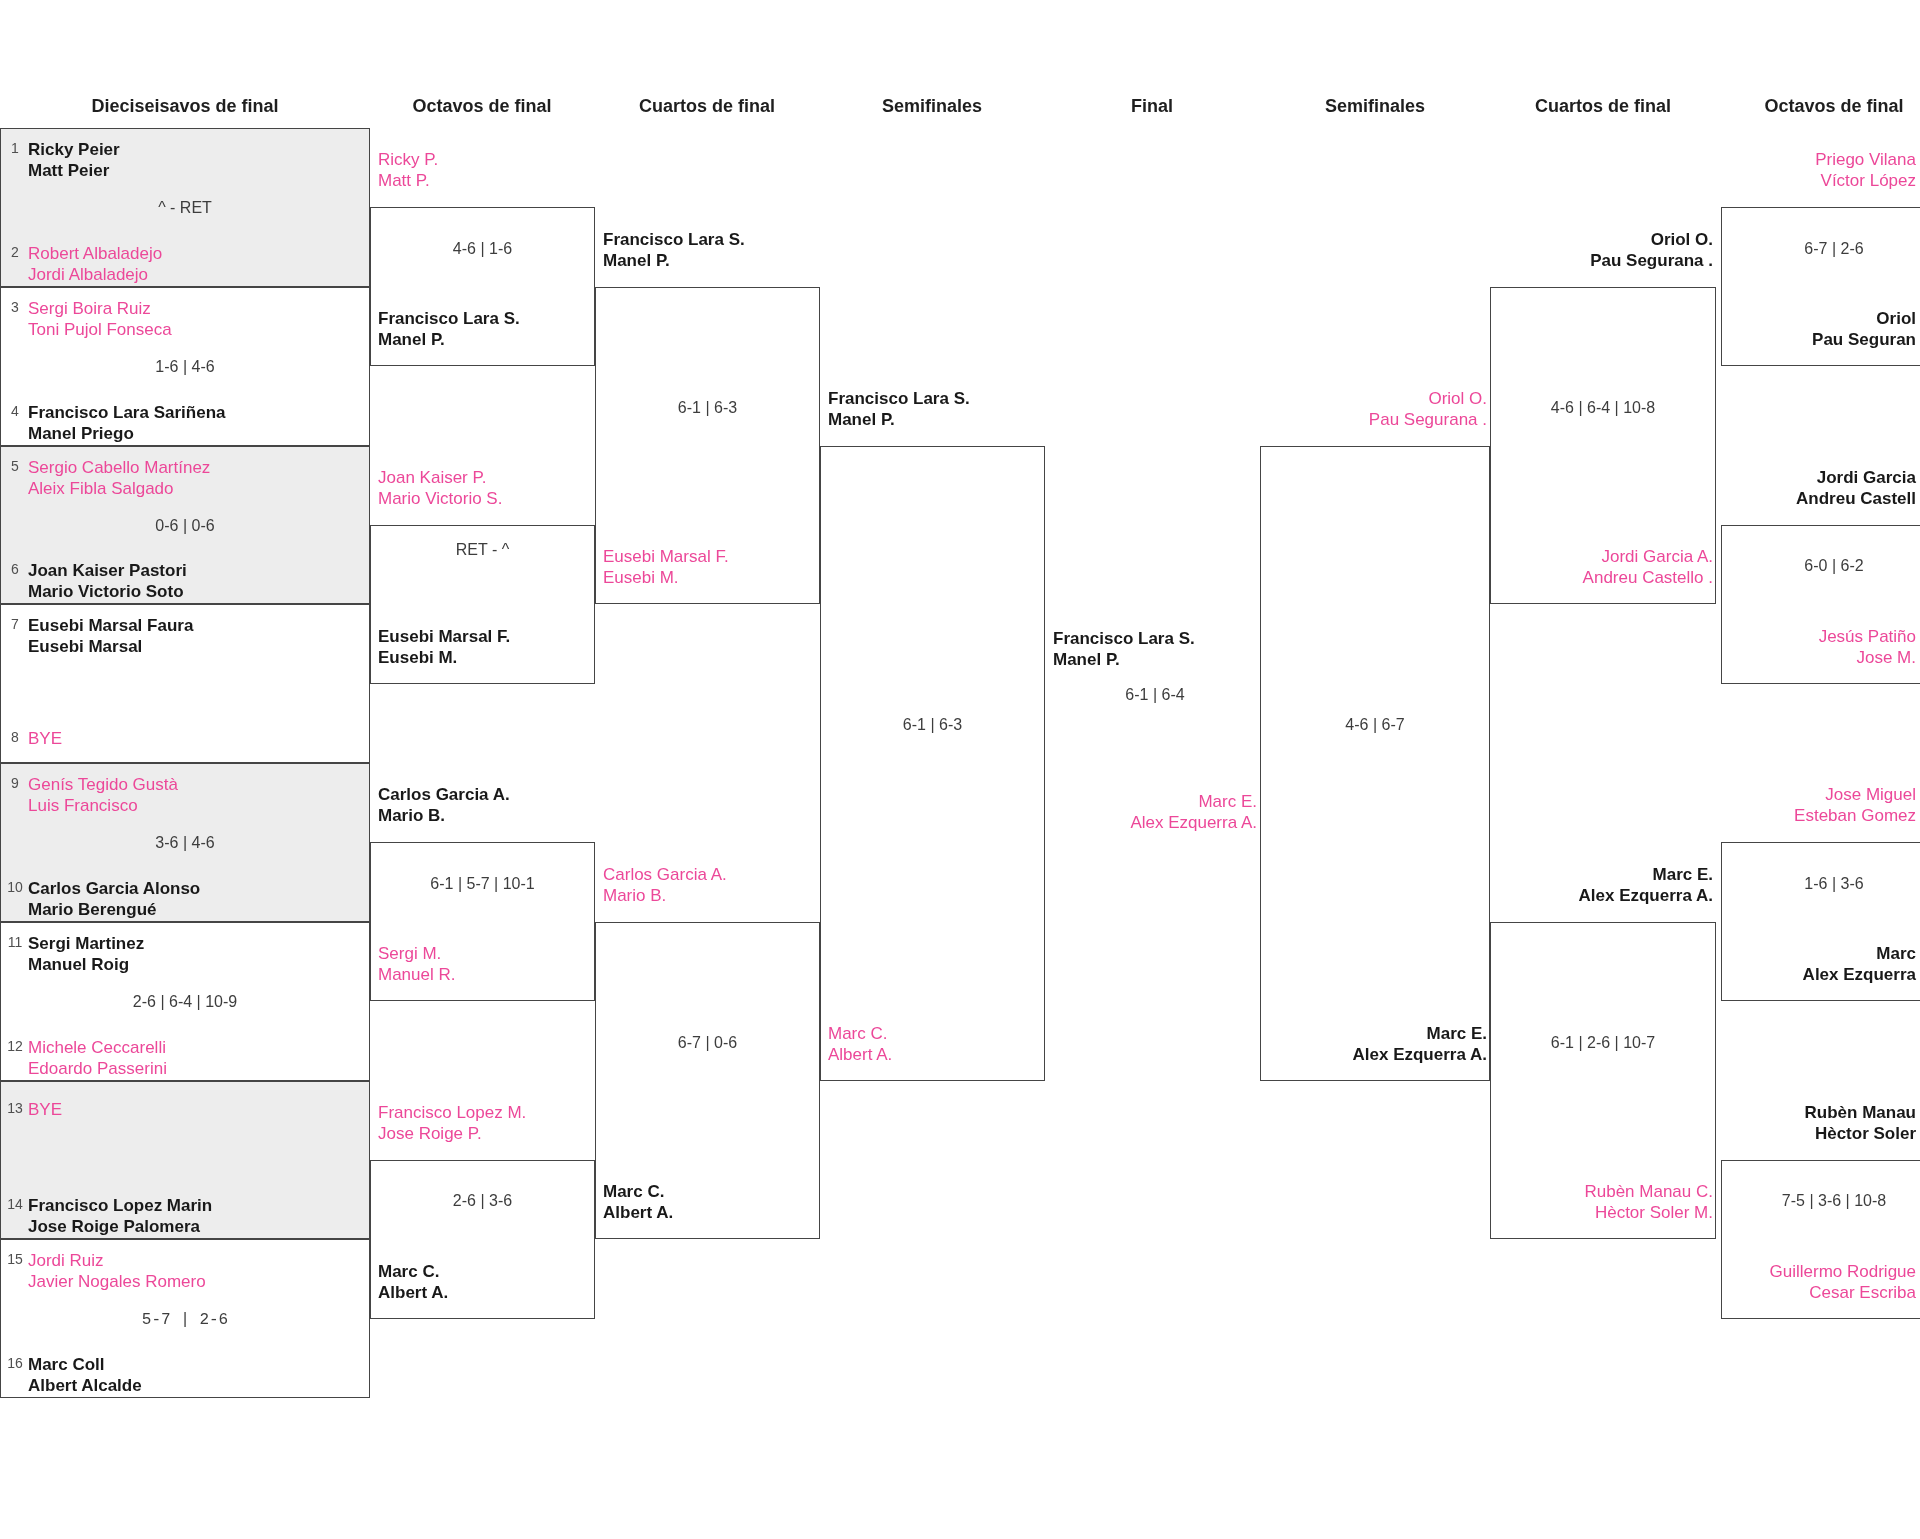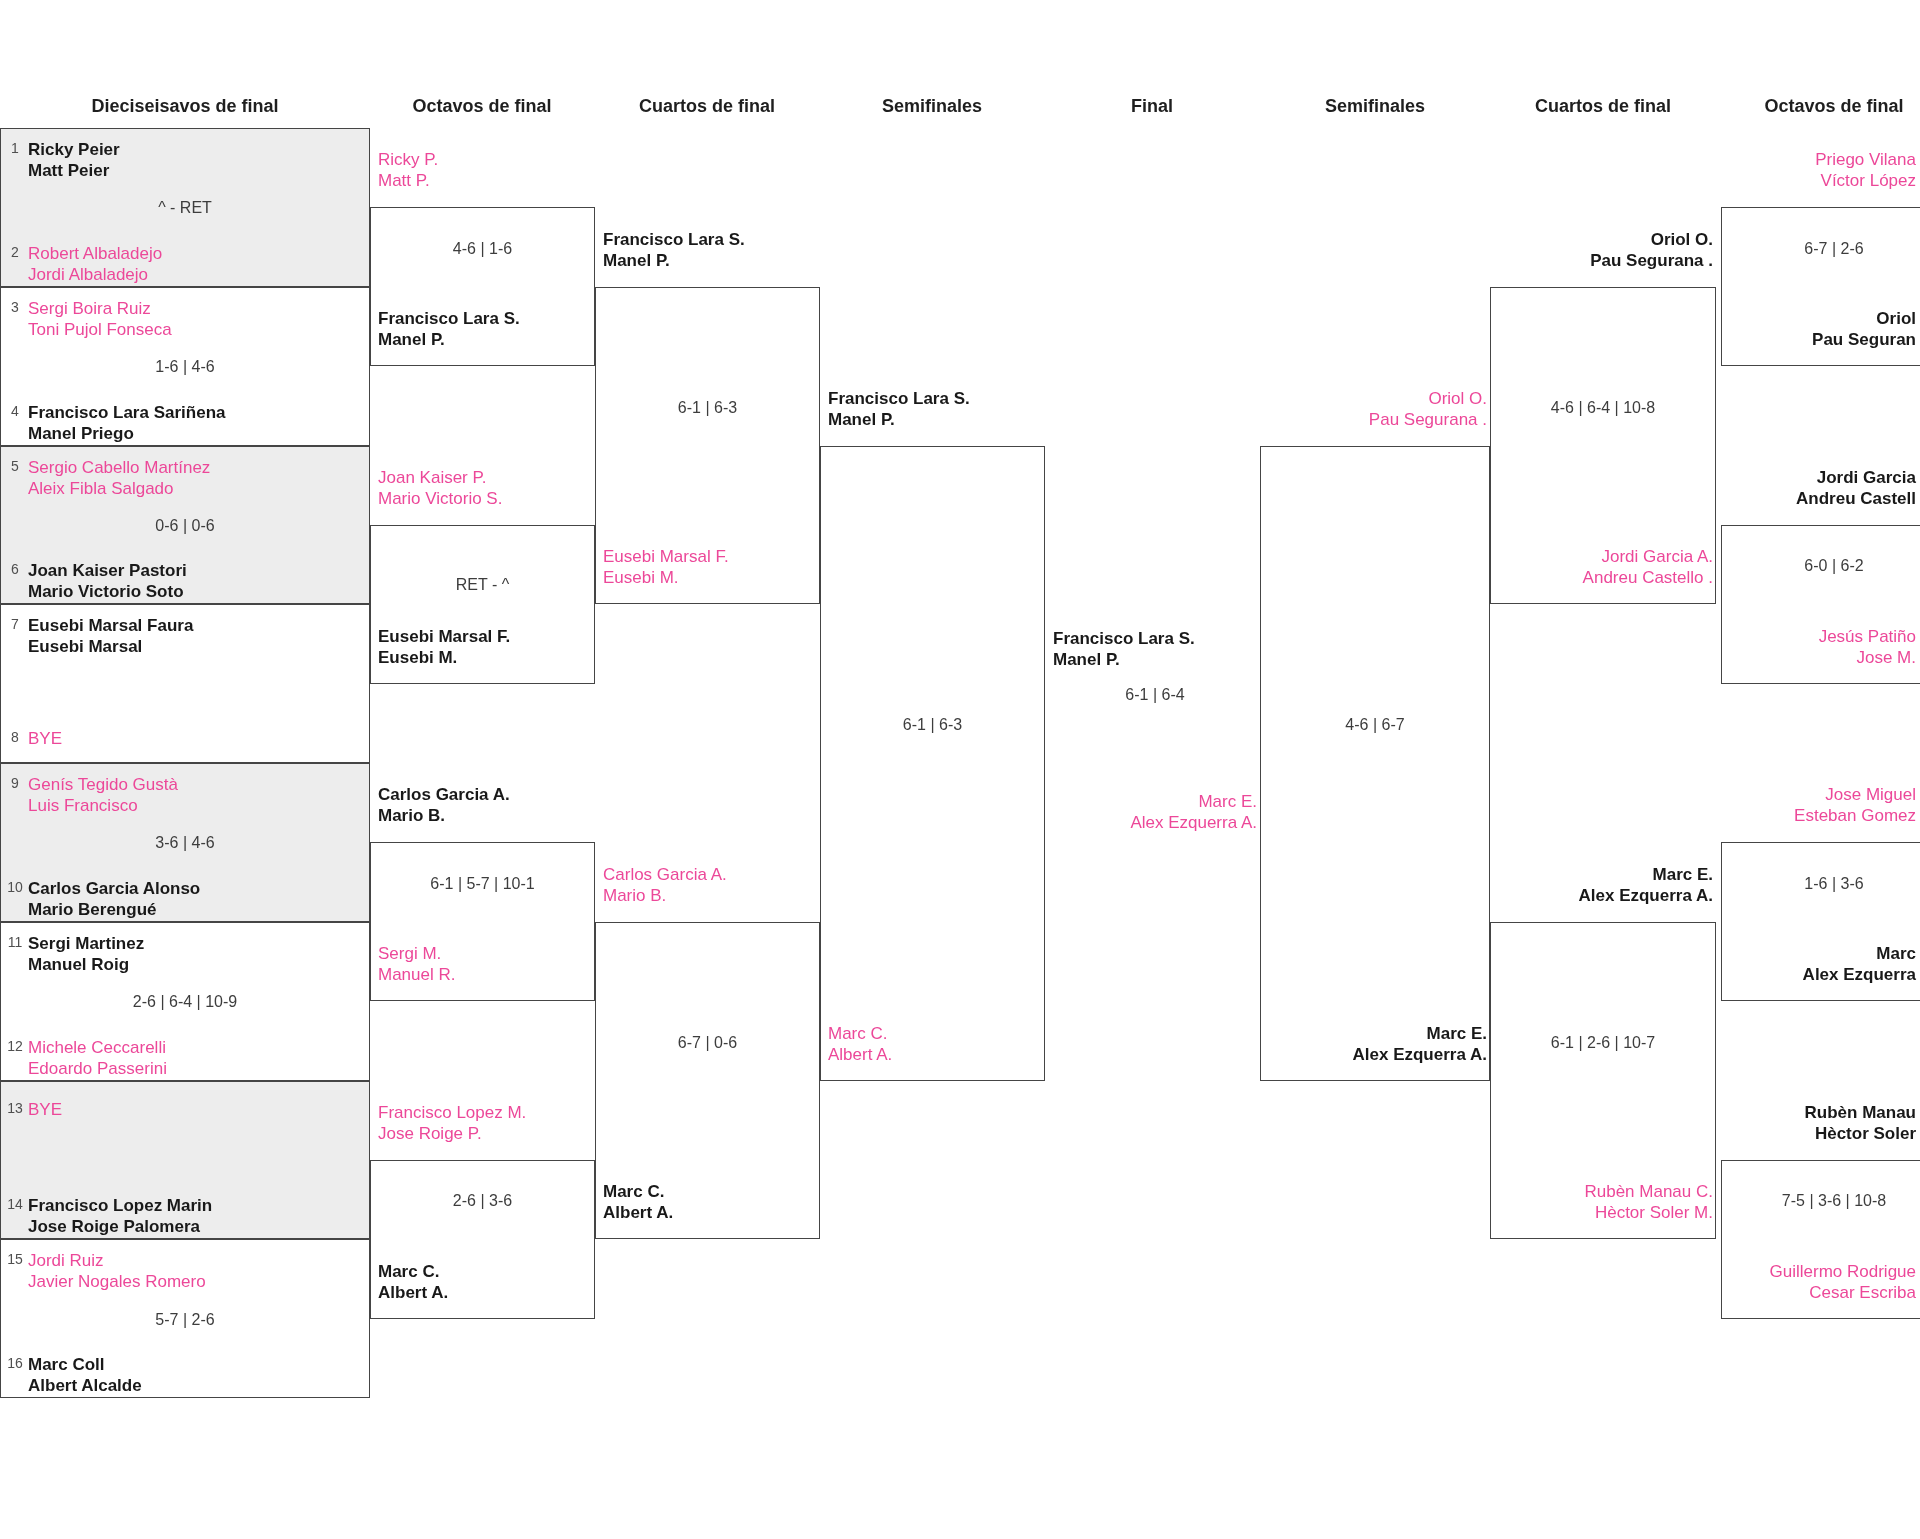--- a/index.html
+++ b/index.html
@@ -121,41 +121,41 @@
       <div class="seed" style="top: 1251.25px;">15</div>
       <div class="team" style="left: 28px; top: 1250.25px;">
         <div>Jordi Ruiz</div>
         <div>Javier Nogales Romero</div>
       </div>
       <div class="seed" style="top: 1355px;">16</div>
       <div class="team bold" style="left: 28px; top: 1354px;">
         <div>Marc Coll</div>
         <div>Albert Alcalde</div>
       </div>
-      <div class="score" style="left: 185px; top: 1310.62px;">5-7 | 2-6</div>
+      <div class="score" style="left: 185px; top: 1310.62px; font-family: Liberation Mono, monospace;">5-7 | 2-6</div>
       <div class="box" style="left: 370px; top: 207.375px; width: 225px; height: 158.75px;"></div>
       <div class="team" style="left: 378px; top: 149.375px;">
         <div>Ricky P.</div>
         <div>Matt P.</div>
       </div>
       <div class="team bold" style="left: 378px; top: 308.125px;">
         <div>Francisco Lara S.</div>
         <div>Manel P.</div>
       </div>
       <div class="score" style="left: 482.5px; top: 239.75px;">4-6 | 1-6</div>
       <div class="box" style="left: 370px; top: 524.875px; width: 225px; height: 158.75px;"></div>
       <div class="team" style="left: 378px; top: 466.875px;">
         <div>Joan Kaiser P.</div>
         <div>Mario Victorio S.</div>
       </div>
       <div class="team bold" style="left: 378px; top: 625.625px;">
         <div>Eusebi Marsal F.</div>
         <div>Eusebi M.</div>
       </div>
-      <div class="score" style="left: 482.5px; top: 576px; text-align: center;">RET - ^</div>
+      <div class="score" style="left: 482.5px; top: 541px; text-align: center;">RET - ^</div>
       <div class="box" style="left: 370px; top: 842.375px; width: 225px; height: 158.75px;"></div>
       <div class="team bold" style="left: 378px; top: 784.375px;">
         <div>Carlos Garcia A.</div>
         <div>Mario B.</div>
       </div>
       <div class="team" style="left: 378px; top: 943.125px;">
         <div>Sergi M.</div>
         <div>Manuel R.</div>
       </div>
       <div class="score" style="left: 482.5px; top: 874.75px;">6-1 | 5-7 | 10-1</div>

